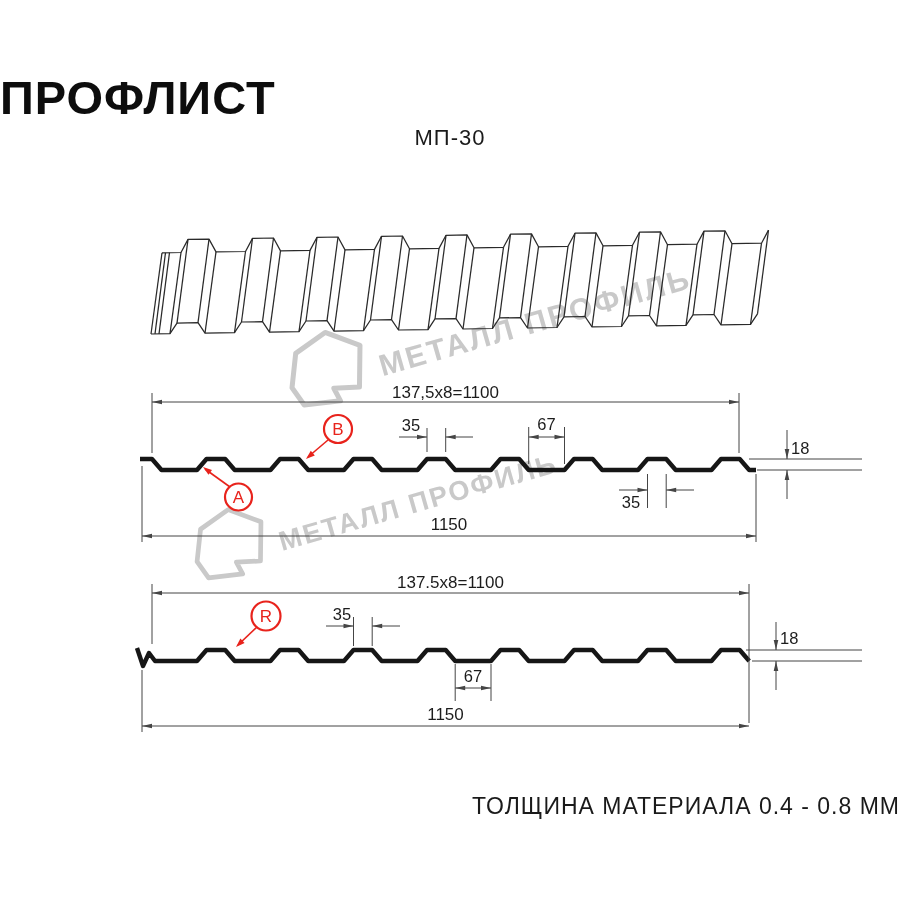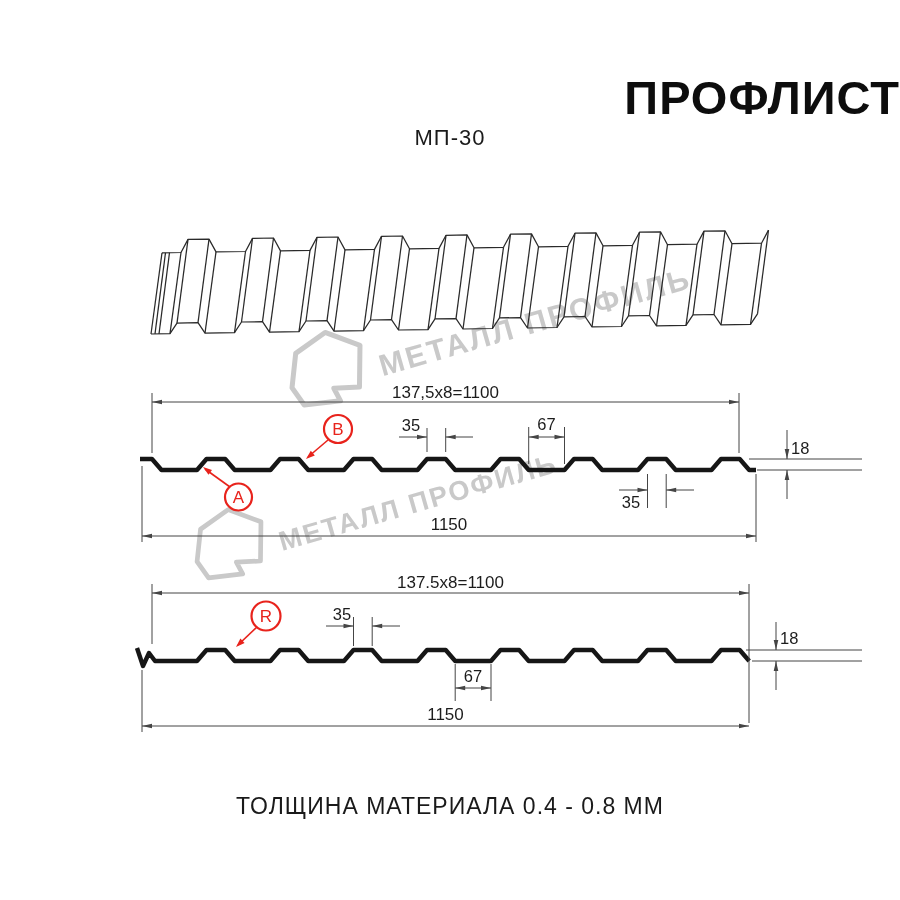--- a/index.html
+++ b/index.html
@@ -1,21 +1,21 @@
 <!DOCTYPE html>
 <html style="--line: #161616; --dim: #454545; --red: #e8231c; --wm: #c9c9c9;"><head>
 <meta charset="utf-8">
 <style>
   html,body{margin:0;padding:0;background:#fff;}
   body{width:900px;height:900px;position:relative;font-family:"Liberation Sans",sans-serif;overflow:hidden;}
-  .title{position:absolute;left:0;top:74px;width:900px;text-align:right;
+  .title{position:absolute;left:0;top:74px;width:900px;text-align:left;
          font-size:47px;font-weight:700;letter-spacing:1px;color:#0d0d0d;line-height:1;}
   .subtitle{position:absolute;left:0;top:127px;width:900px;text-align:center;
          font-size:22px;font-weight:400;letter-spacing:1px;color:#1a1a1a;line-height:1;}
-  .footnote{position:absolute;left:0;top:795px;width:900px;text-align:center;
+  .footnote{position:absolute;left:0;top:795px;width:900px;text-align:right;
          font-size:23px;font-weight:400;letter-spacing:1px;color:#1a1a1a;line-height:1;}
   svg{position:absolute;left:0;top:0;}
   .profile-line{stroke:var(--line,#161616);stroke-width:4.4;fill:none;stroke-linejoin:round;stroke-linecap:butt;}
   .sketch{stroke:#2a2a2a;stroke-width:1.25;fill:none;stroke-linejoin:round;}
   .dim-line{stroke:var(--dim,#454545);stroke-width:1;fill:none;}
   .dim-arrow{fill:var(--dim,#454545);stroke:none;}
   .dim-txt{font-family:"Liberation Sans",sans-serif;font-size:16.5px;fill:#1c1c1c;}
   .dim-txt-lg{font-family:"Liberation Sans",sans-serif;font-size:17px;fill:#1c1c1c;}
   .callout-circle{stroke:var(--red,#e8231c);stroke-width:2.2;fill:none;}
   .callout-line{stroke:var(--red,#e8231c);stroke-width:1.6;fill:none;}

